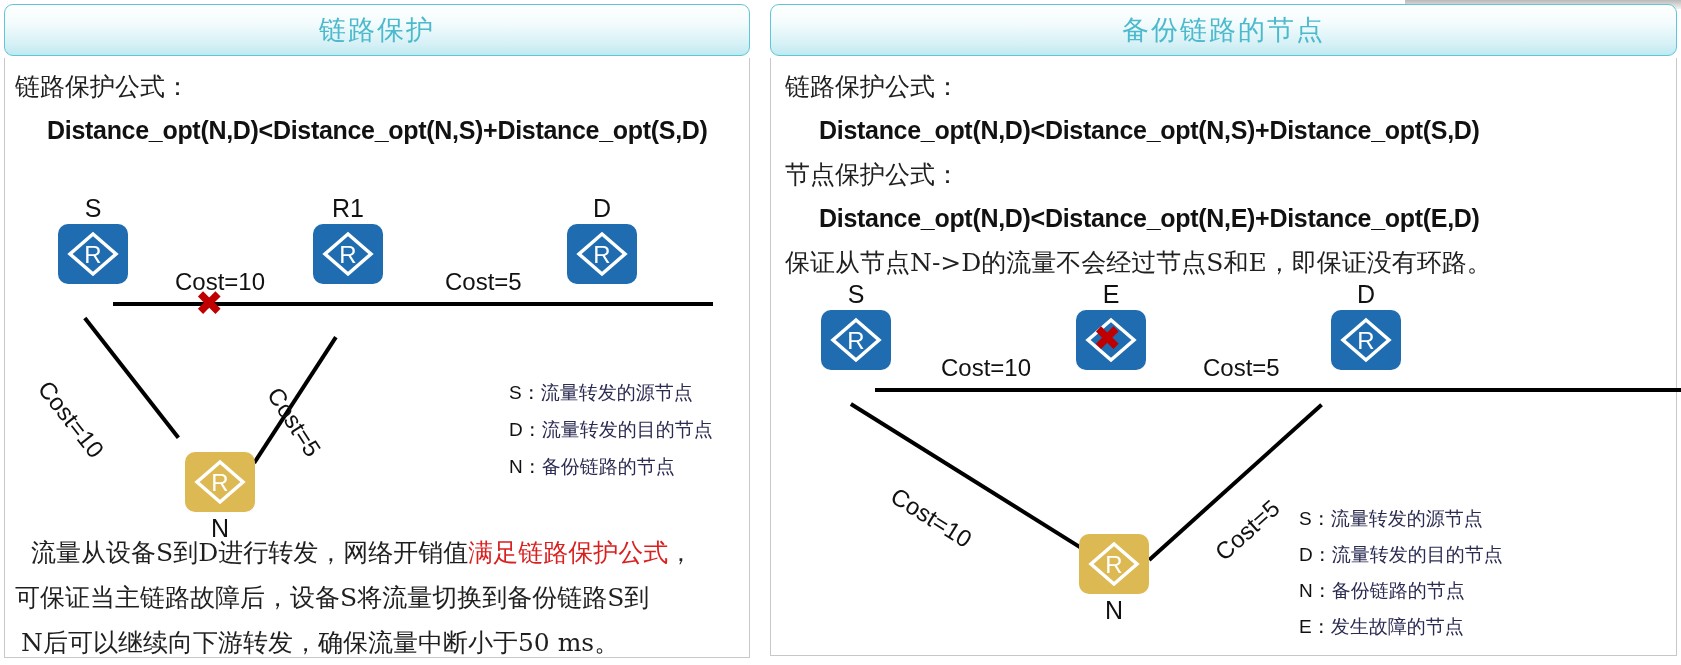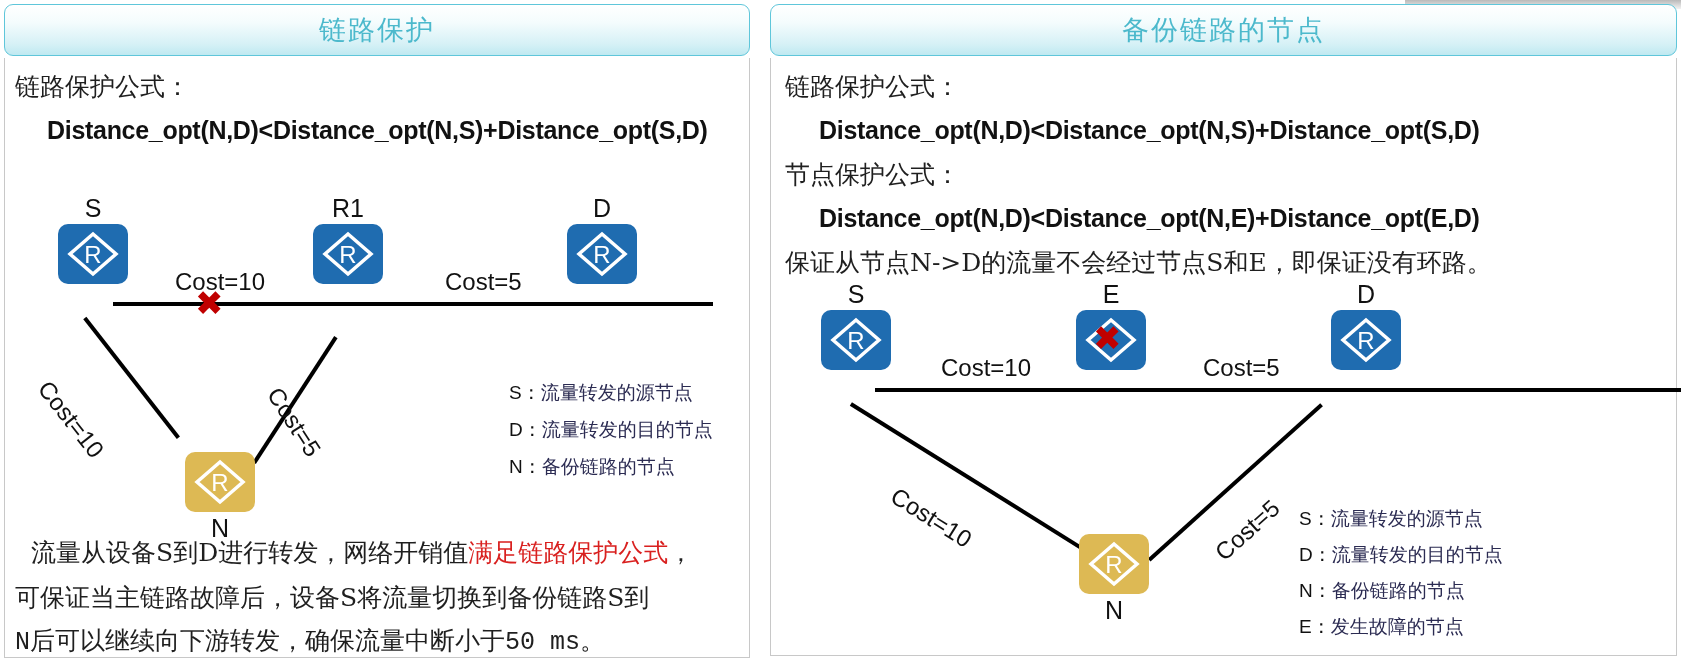--- a/index.html
+++ b/index.html
@@ -146,21 +146,21 @@
       </div>
       <div class="legend-line" style="left:504px;top:256px;">
         <span class="k">N：</span><span>备份链路的节点</span>
       </div>
     </div>
 
     <div class="abs txt-cn" style="left:26px;top:482px;">
       <span>流量从设备S到D进行转发，网络开销值</span><span class="red">满足链路保护公式</span><span>，</span>
     </div>
     <div class="abs txt-cn" style="left:10px;top:527px;">可保证当主链路故障后，设备S将流量切换到备份链路S到</div>
-    <div class="abs txt-cn" style="left:10px;top:572px;font-family:Liberation Mono, monospace;">N后可以继续向下游转发，确保流量中断小于50 ms。</div>
+    <div class="abs txt-cn" style="left:16px;top:572px;">N后可以继续向下游转发，确保流量中断小于50 ms。</div>
 
   </div>
 </div>
 
 <div class="panel right">
 
   <div class="panel-header">
     <span class="title">备份链路的节点</span>
   </div>
 

